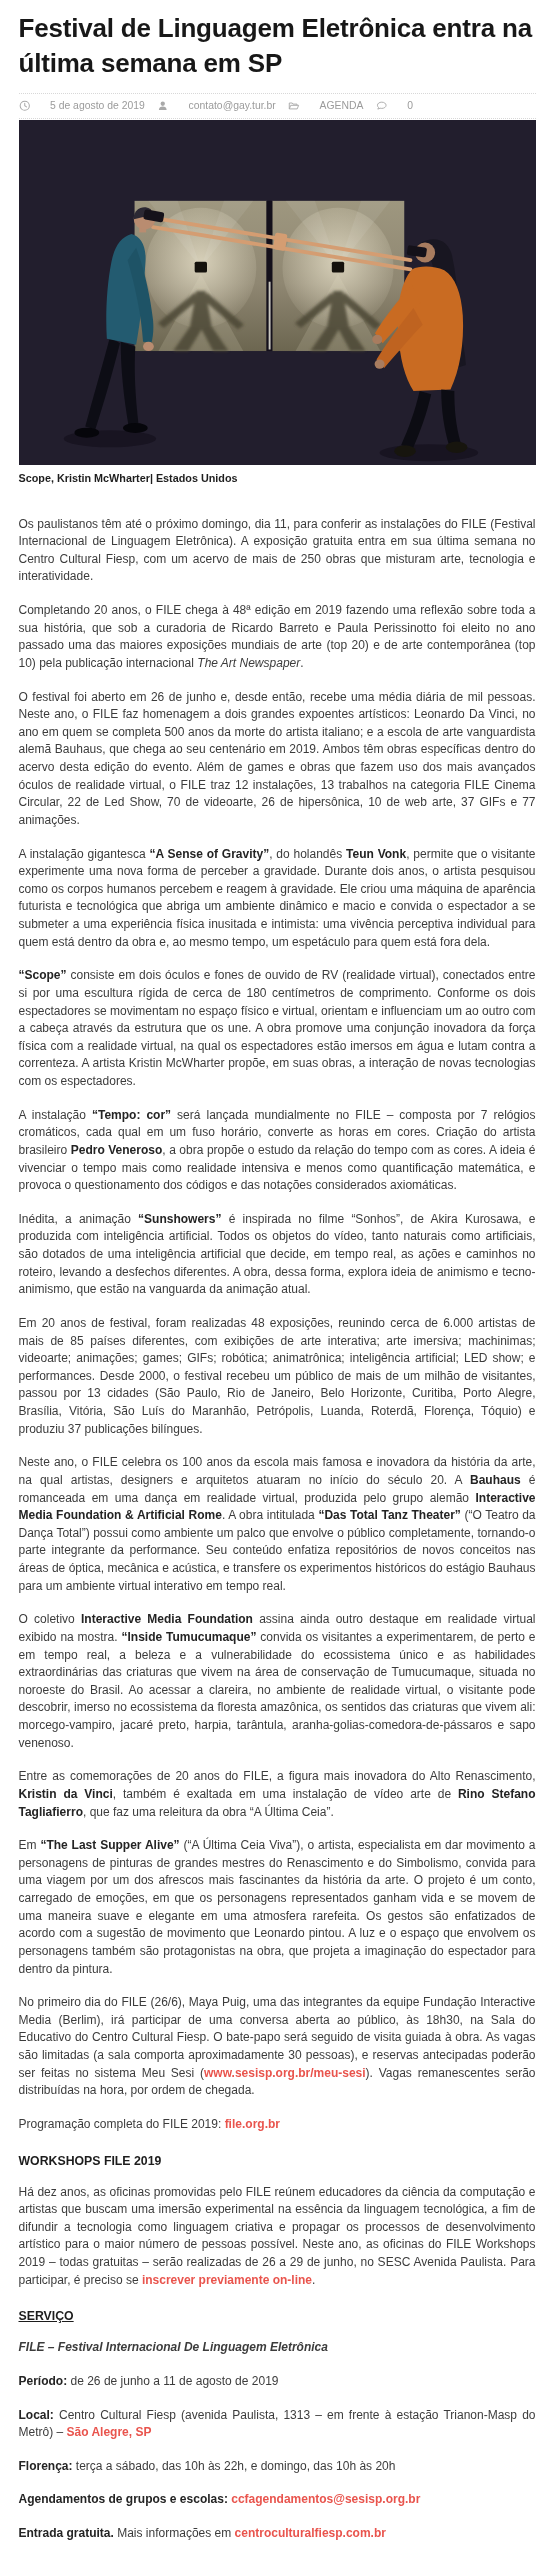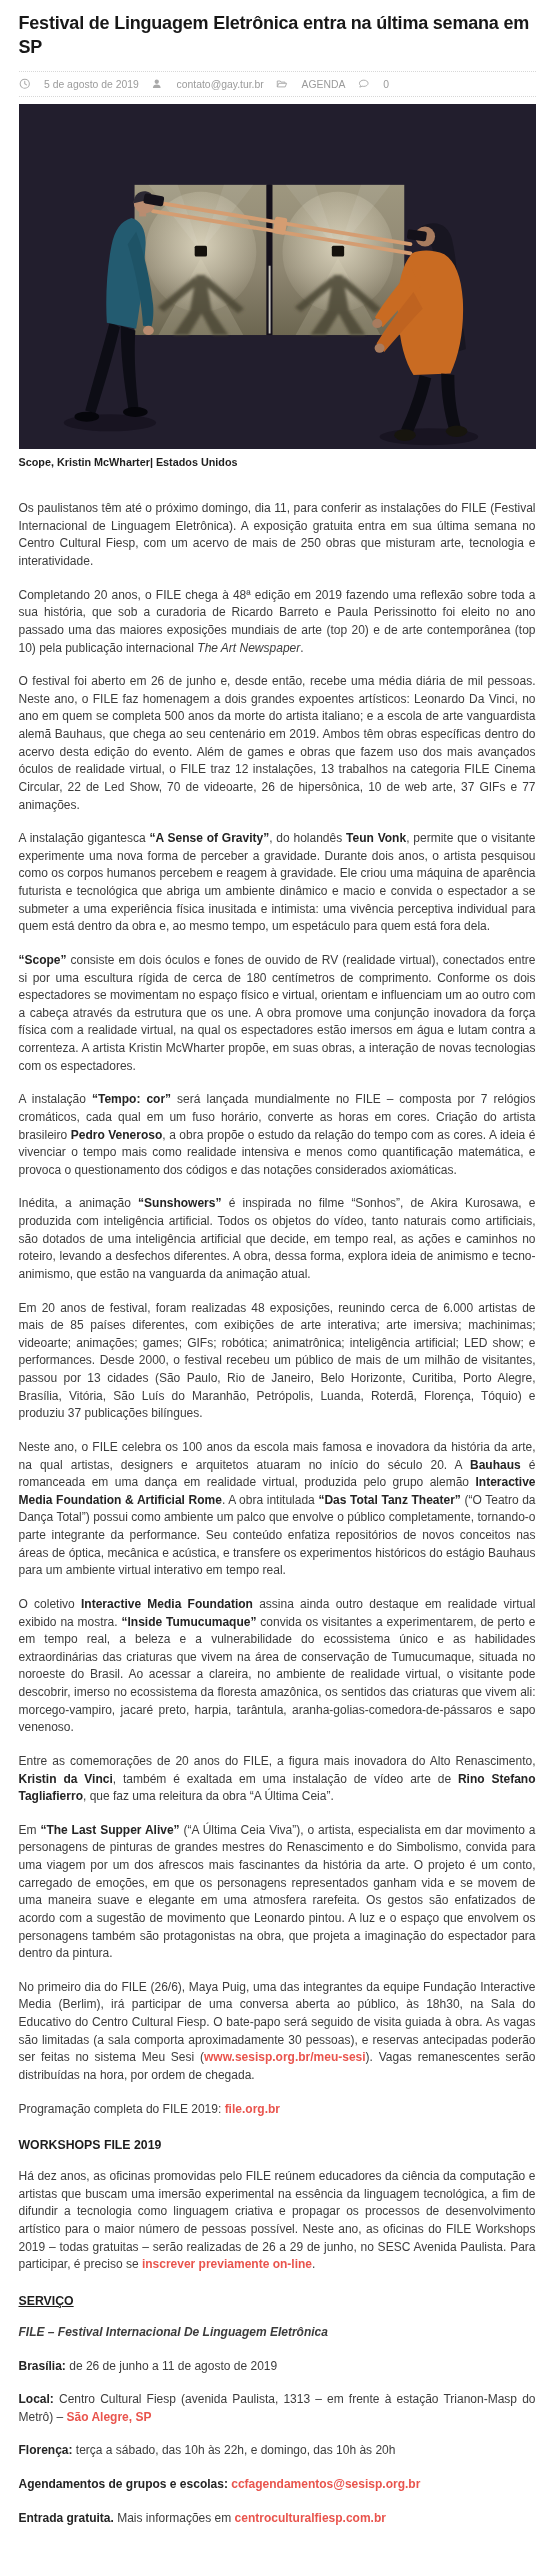--- a/index.html
+++ b/index.html
@@ -1,25 +1,25 @@
 <!DOCTYPE html>
 <html lang="pt" style="font-size:12.3px"><head>
 <meta charset="utf-8">
 <style>
   html, body { margin:0; padding:0; background:#ffffff; }
   body { width:554px; min-height:2576px; font-family:"Liberation Sans", sans-serif; color:#3c3c3c; }
   .wrap { box-sizing:border-box; width:554px; padding:6.2px 18.5px 69px 18.5px; }
 
-  h1.title { margin:4.6px 0 12.3px 0; font-size:18px; line-height:1.34; font-weight:700; color:#181818; letter-spacing:-0.2px; }
+  h1.title { margin:4.6px 0 12.3px 0; font-size:26px; line-height:1.34; font-weight:700; color:#181818; letter-spacing:-0.2px; }
 
   .meta { display:flex; align-items:center; gap:12.3px; border-top:0.8px dotted #d8d8d8; border-bottom:0.8px dotted #d8d8d8; padding:6.2px 0; color:#9b9b9b; font-size:10.4px; }
-  .meta-item { display:flex; align-items:center; gap:14px; white-space:nowrap; }
+  .meta-item { display:flex; align-items:center; gap:20px; white-space:nowrap; }
   .micon { width:11.5px; height:11.5px; color:#a9a9a9; flex:0 0 auto; }
 
-  figure.hero { margin:7px 0 0 0; }
+  figure.hero { margin:1px 0 0 0; }
   .hero-art { display:block; width:517px; height:345px; }
   figcaption.caption { margin:7px 0 0 0; font-size:10.8px; font-weight:700; color:#1e1e1e; }
 
   .body { margin-top:32px; }
   .body p { margin:4px 0 16px 0; }
   .para { font-size:12px; line-height:1.47; text-align:justify; color:#3c3c3c; }
   .heading { font-size:12.3px; font-weight:700; color:#1d1d1d; margin-top:20px !important; }
   .underlined { text-decoration:underline; }
   .b { font-weight:700; color:#242424; }
   .i { font-style:italic; }
@@ -169,21 +169,21 @@
       <p class="para"><span>Neste ano, o FILE celebra os 100 anos da escola mais famosa e inovadora da história da arte, na qual artistas, designers e arquitetos atuaram no início do século 20.  A </span><span class="b">Bauhaus</span><span> é romanceada em uma dança em realidade virtual, produzida pelo grupo alemão </span><span class="b">Interactive Media Foundation &amp; Artificial Rome</span><span>. A obra intitulada </span><span class="b">“Das Total Tanz Theater”</span><span> (“O Teatro da Dança Total”) possui como ambiente um palco que envolve o público completamente, tornando-o parte integrante da performance. Seu conteúdo enfatiza repositórios de novos conceitos nas áreas de óptica, mecânica e acústica, e transfere os experimentos históricos do estágio Bauhaus para um ambiente virtual interativo em tempo real.</span></p>
       <p class="para"><span>O coletivo </span><span class="b">Interactive Media Foundation</span><span> assina ainda outro destaque em realidade virtual exibido na mostra. </span><span class="b">“Inside Tumucumaque”</span><span> convida os visitantes a experimentarem, de perto e em tempo real, a beleza e a vulnerabilidade do ecossistema único e as habilidades extraordinárias das criaturas que vivem na área de conservação de Tumucumaque, situada no noroeste do Brasil. Ao acessar a clareira, no ambiente de realidade virtual, o visitante pode descobrir, imerso no ecossistema da floresta amazônica, os sentidos das criaturas que vivem ali: morcego-vampiro, jacaré preto, harpia, tarântula, aranha-golias-comedora-de-pássaros e sapo venenoso.</span></p>
       <p class="para"><span>Entre as comemorações de 20 anos do FILE, a figura mais inovadora do Alto Renascimento, </span><span class="b">Kristin da Vinci</span><span>, também é exaltada em uma instalação de vídeo arte de </span><span class="b">Rino Stefano Tagliafierro</span><span>, que faz uma releitura da obra “A Última Ceia”.</span></p>
       <p class="para"><span>Em </span><span class="b">“The Last Supper Alive”</span><span> (“A Última Ceia Viva”), o artista, especialista em dar movimento a personagens de pinturas de grandes mestres do Renascimento e do Simbolismo, convida para uma viagem por um dos afrescos mais fascinantes da história da arte. O projeto é um conto, carregado de emoções, em que os personagens representados ganham vida e se movem de uma maneira suave e elegante em uma atmosfera rarefeita. Os gestos são enfatizados de acordo com a sugestão de movimento que Leonardo pintou. A luz e o espaço que envolvem os personagens também são protagonistas na obra, que projeta a imaginação do espectador para dentro da pintura.</span></p>
       <p class="para"><span>No primeiro dia do FILE (26/6), Maya Puig, uma das integrantes da equipe Fundação Interactive Media (Berlim), irá participar de uma conversa aberta ao público, às 18h30, na Sala do Educativo do Centro Cultural Fiesp. O bate-papo será seguido de visita guiada à obra. As vagas são limitadas (a sala comporta aproximadamente 30 pessoas), e reservas antecipadas poderão ser feitas no sistema Meu Sesi (</span><a class="lnk">www.sesisp.org.br/meu-sesi</a><span>). Vagas remanescentes serão distribuídas na hora, por ordem de chegada.</span></p>
       <p class="para"><span>Programação completa do FILE 2019: </span><a class="lnk">file.org.br</a></p>
       <p class="heading"><span>WORKSHOPS FILE 2019</span></p>
       <p class="para"><span>Há dez anos, as oficinas promovidas pelo FILE reúnem educadores da ciência da computação e artistas que buscam uma imersão experimental na essência da linguagem tecnológica, a fim de difundir a tecnologia como linguagem criativa e propagar os processos de desenvolvimento artístico para o maior número de pessoas possível. Neste ano, as oficinas do FILE Workshops 2019 – todas gratuitas – serão realizadas de 26 a 29 de junho, no SESC Avenida Paulista. Para participar, é preciso se </span><a class="lnk">inscrever previamente on-line</a><span>.</span></p>
       <p class="heading underlined"><span>SERVIÇO</span></p>
       <p class="para"><span class="bi">FILE – Festival Internacional De Linguagem Eletrônica</span></p>
-      <p class="para"><span class="b">Brasília: </span><span>de 26 de junho a 11 de agosto de 2019</span></p>
+      <p class="para"><span class="b">Período: </span><span>de 26 de junho a 11 de agosto de 2019</span></p>
       <p class="para"><span class="b">Local:</span><span> Centro Cultural Fiesp (avenida Paulista, 1313 – em frente à estação Trianon-Masp do Metrô) – </span><a class="lnk">São Alegre, SP</a></p>
       <p class="para"><span class="b">Florença:</span><span> terça a sábado, das 10h às 22h, e domingo, das 10h às 20h</span></p>
       <p class="para"><span class="b">Agendamentos de grupos e escolas: </span><a class="lnk">ccfagendamentos@sesisp.org.br</a></p>
       <p class="para"><span class="b">Entrada gratuita.</span><span> Mais informações em </span><a class="lnk">centroculturalfiesp.com.br</a></p>
     </div>
 
 </div>
 
 
 </body></html>

